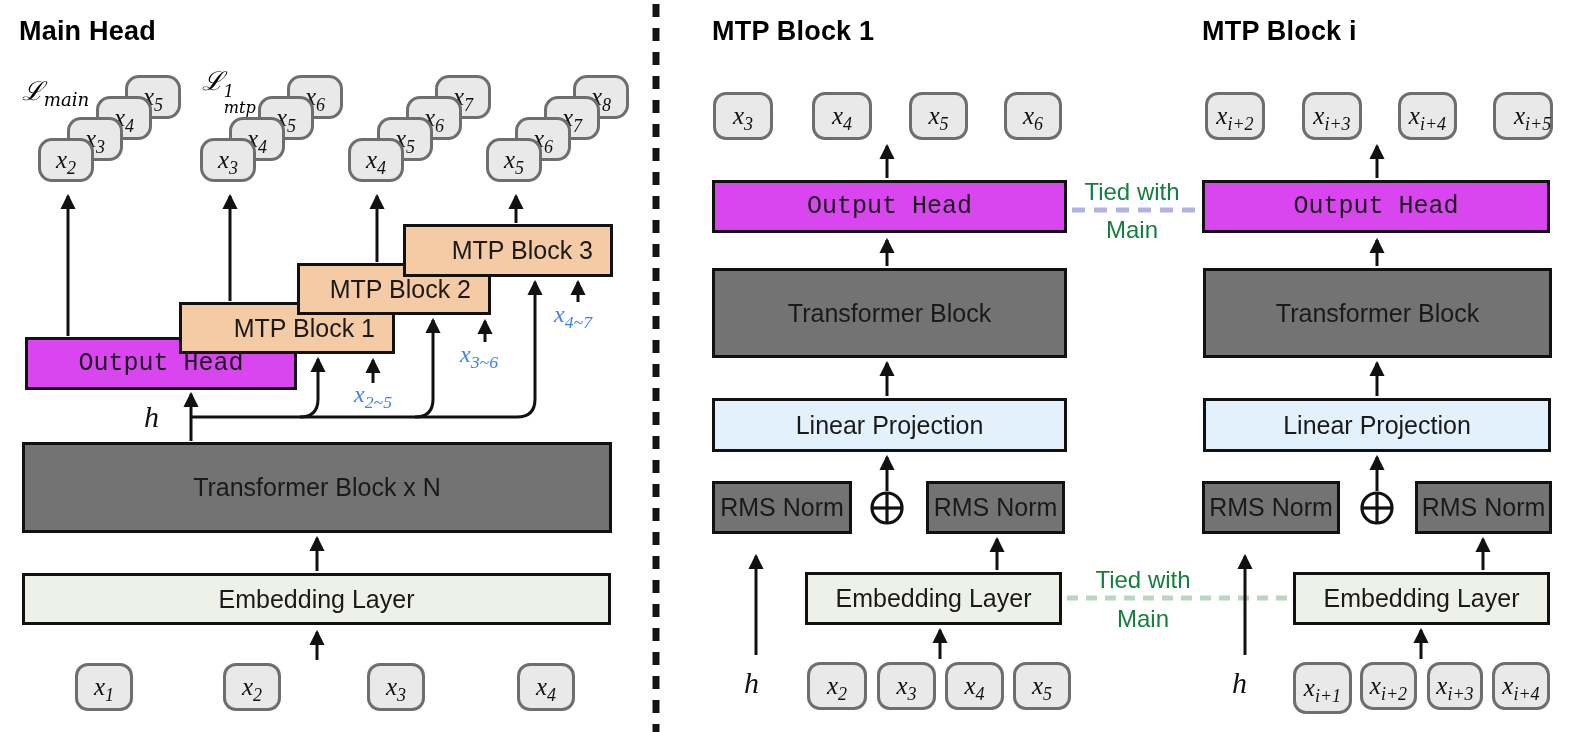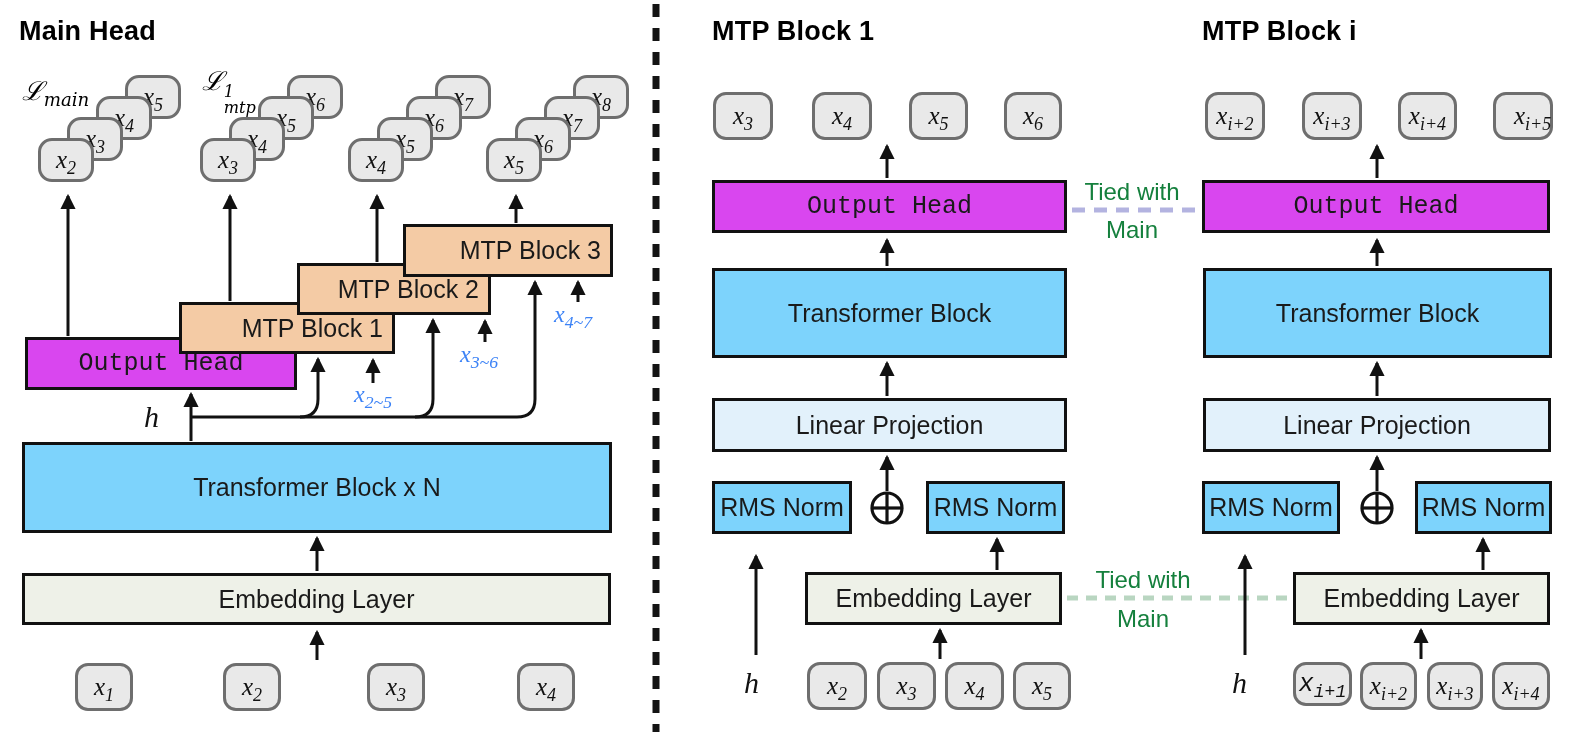--- a/index.html
+++ b/index.html
@@ -1,24 +1,24 @@
 <!DOCTYPE html>
 <html><head>
 <meta charset="utf-8">
 <style>
   html,body{margin:0;padding:0;background:#ffffff;}
   .canvas{position:relative;width:1578px;height:732px;background:#ffffff;overflow:hidden;
           font-family:"Liberation Sans",sans-serif;}
   .layer{position:absolute;left:0;top:0;}
   .box{position:absolute;box-sizing:border-box;border:3px solid #111;display:flex;
        align-items:center;justify-content:center;font-size:25px;color:#1a1a1a;}
-  .box.ra{justify-content:flex-end;padding-right:9px;}
+  .box.ra{justify-content:flex-end;padding-right:17px;}
   .lav{background:#d946ef;font-family:Liberation Mono, monospace;}
   .org{background:#F4CBA5;}
-  .crm{background:#7dd3fc;text-align:center;}
+  .crm{background:#737373;text-align:center;}
   .grn{background:#EEF1E8;}
   .blu{background:#E2F1FB;}
   .token{position:absolute;box-sizing:border-box;background:#E9E9E9;border:3px solid #6E6E6E;
          border-radius:13px;display:flex;align-items:center;justify-content:center;
          font:italic 25px "Liberation Serif",serif;color:#111;}
   .token sub{font-size:72%;line-height:0;}
   .stk{width:56px;height:44px;border-radius:14px;}
   .sec-title{position:absolute;font-weight:800;font-size:27px;color:#000;letter-spacing:.2px;}
   .hlab{position:absolute;font:italic 30px "Liberation Serif",serif;color:#111;}
   .loss{position:absolute;font:italic 26px "DejaVu Serif","Liberation Serif",serif;color:#000000;}
@@ -245,21 +245,21 @@
 
     <div class="box lav" style="left:1202px;top:180px;width:348px;height:53px;">Output Head</div>
     <div class="box crm" style="left:1203px;top:268px;width:349px;height:90px;">Transformer Block</div>
     <div class="box blu" style="left:1203px;top:398px;width:348px;height:54px;">Linear Projection</div>
     <div class="box crm" style="left:1202px;top:481px;width:138px;height:53px;">RMS Norm</div>
     <div class="box crm" style="left:1415px;top:481px;width:137px;height:53px;">RMS Norm</div>
     <div class="box grn" style="left:1293px;top:572px;width:257px;height:53px;">Embedding Layer</div>
 
     <div class="hlab" style="left:1232px;top:666px;">h</div>
 
-    <div class="token" style="left:1293px;top:662px;width:59px;height:44px;font-family:Liberation Mono, monospace;">
+    <div class="token" style="left:1293px;top:662px;width:59px;height:52px;">
         <span><i>x</i><sub>i+1</sub></span>
       </div>
     <div class="token" style="left:1360px;top:662px;width:57px;height:48px;">
         <span><i>x</i><sub>i+2</sub></span>
       </div>
     <div class="token" style="left:1427px;top:662px;width:56px;height:48px;">
         <span><i>x</i><sub>i+3</sub></span>
       </div>
     <div class="token" style="left:1492px;top:662px;width:58px;height:48px;">
         <span><i>x</i><sub>i+4</sub></span>

